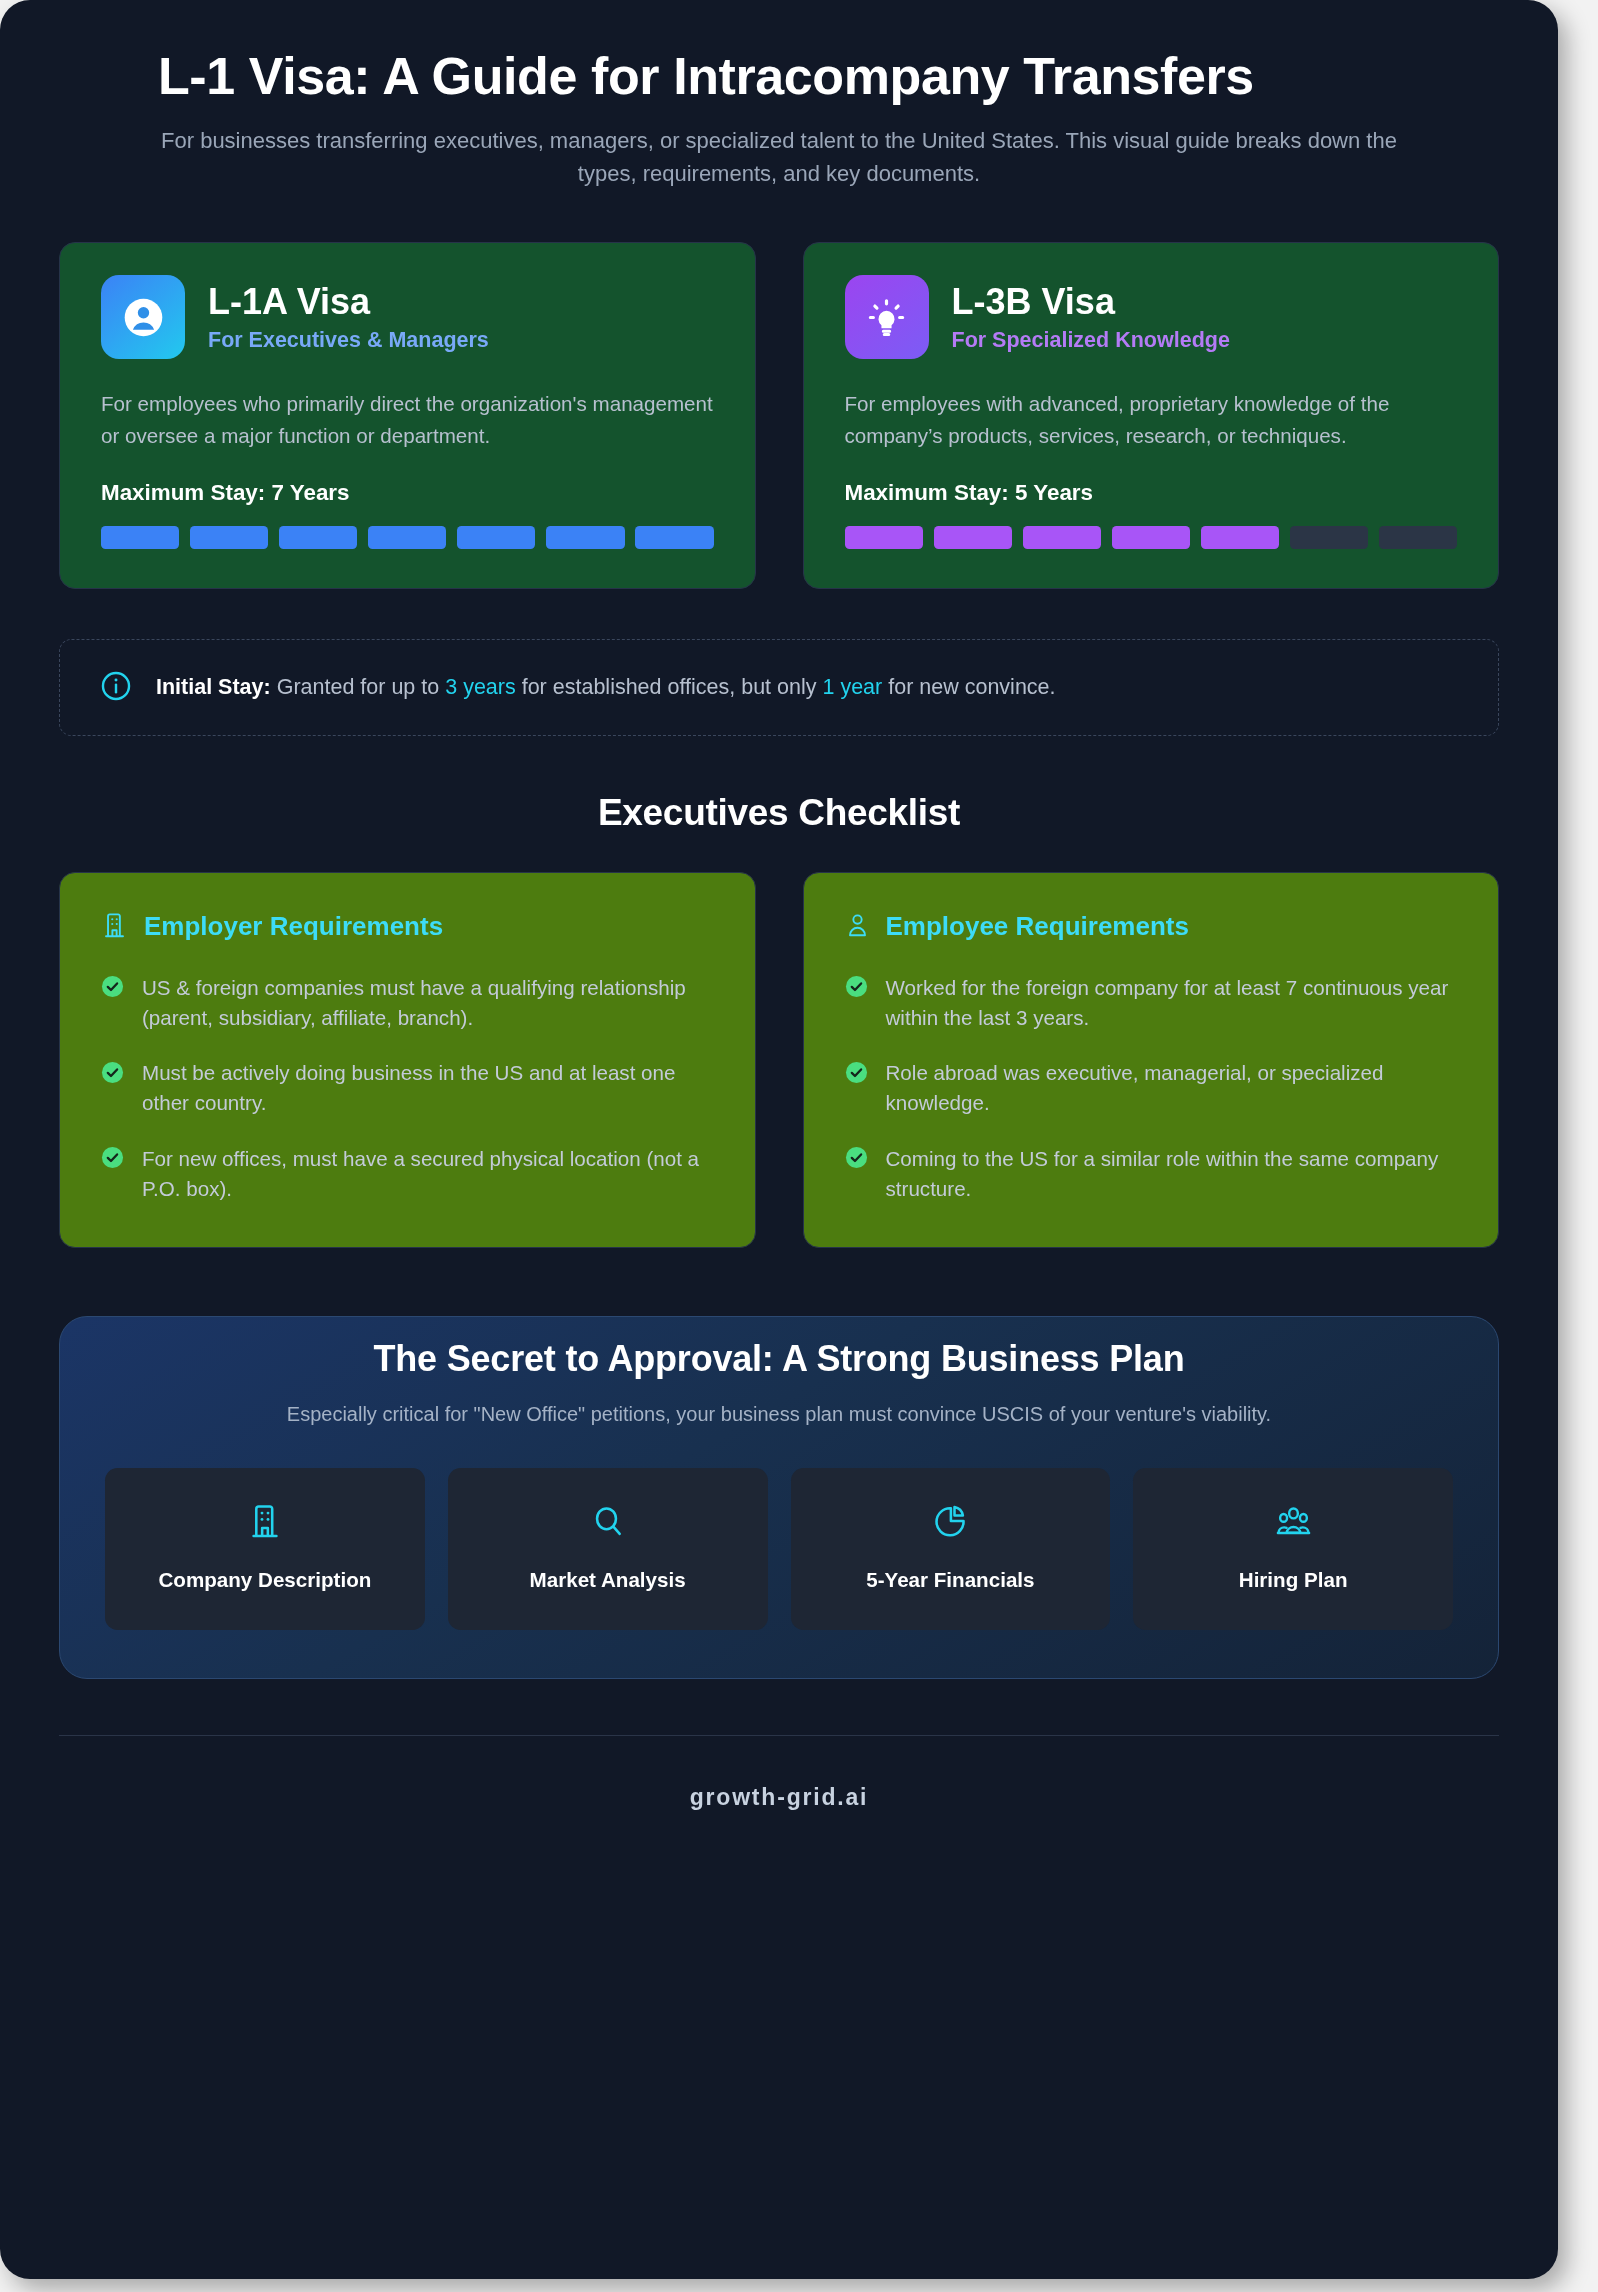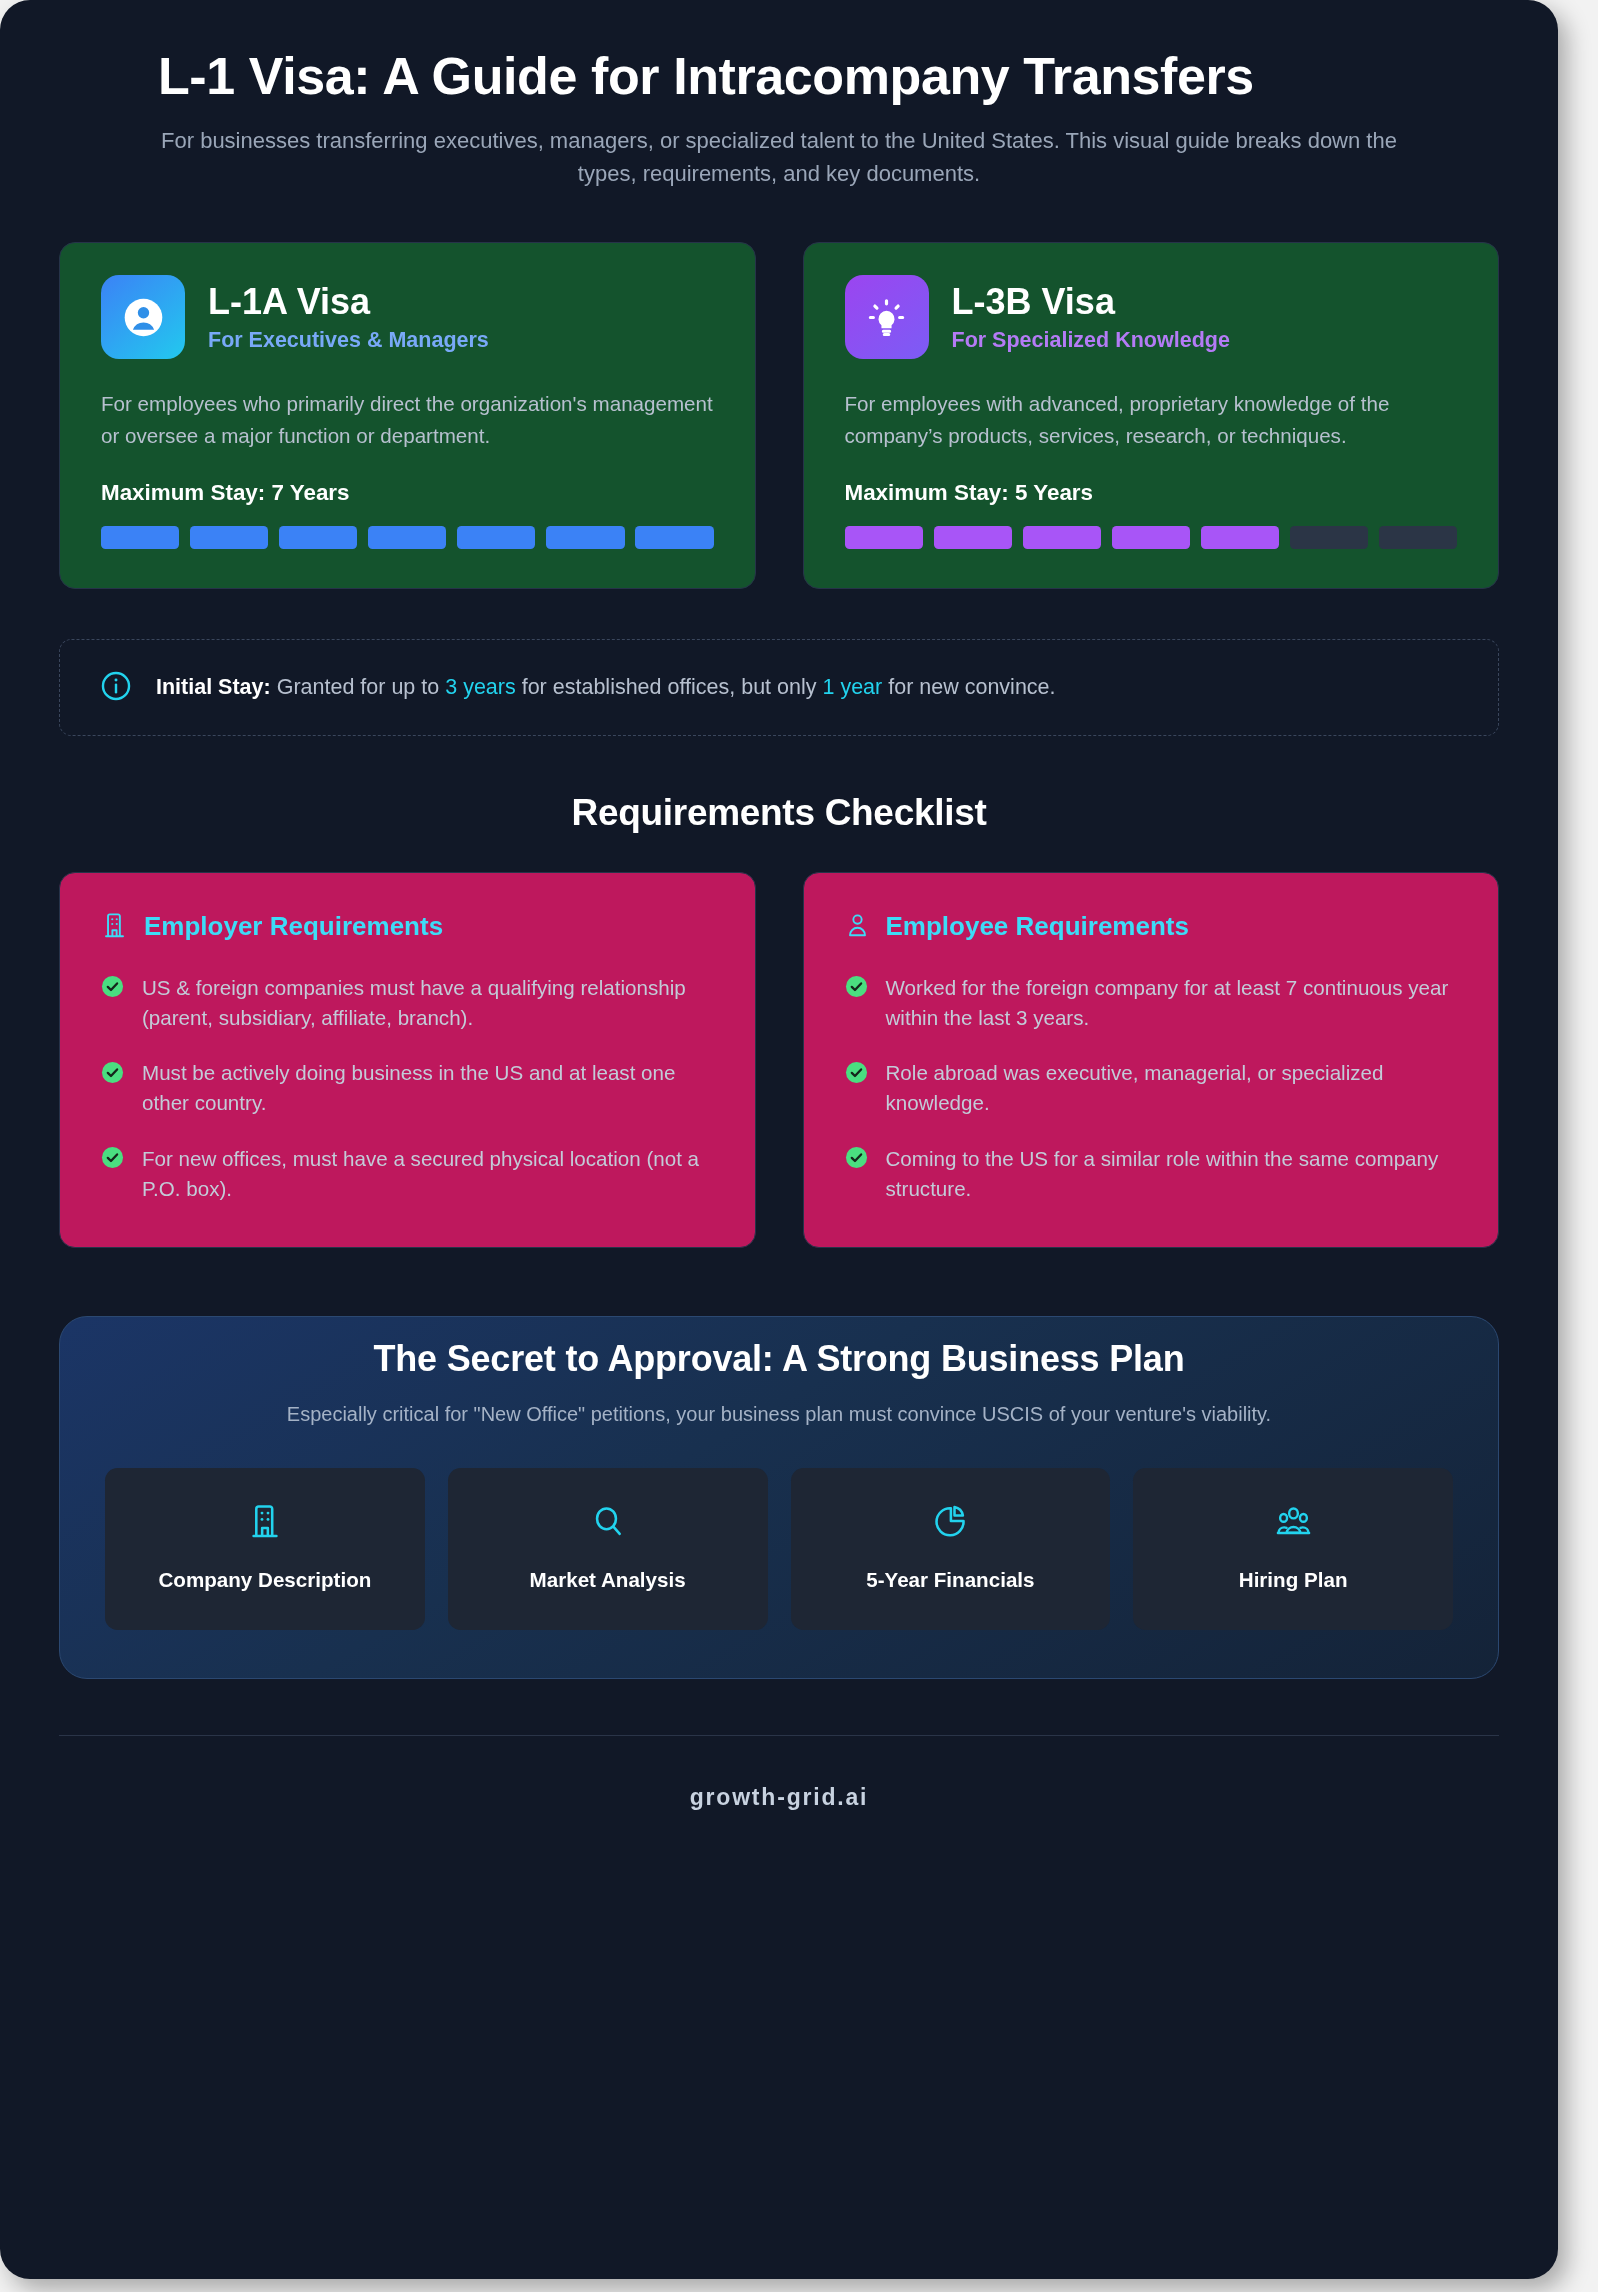--- a/index.html
+++ b/index.html
@@ -109,21 +109,21 @@
   }
 
   
   .check-grid {
     display: grid;
     grid-template-columns: 1fr 1fr;
     gap: 47px;
     margin-top: 38px;
   }
   .check-card {
-    background: #be185d;
+    background: #4d7c0f;
     border: 0.9px solid #263349;
     border-radius: 16px;
     padding: 38px 41px 43px 41px;
   }
   .check-head {
     display: flex; align-items: center; gap: 16px;
     margin-bottom: 30px;
   }
   .check-head .label {
     font-size: 26px; font-weight: bold; color: #3ddcf7; line-height: 1.1;
@@ -268,21 +268,21 @@
       <span>
         <svg width="34" height="34" viewBox="0 0 24 24" fill="none" stroke="#22d3ee" stroke-width="1.7">
           <circle cx="12" cy="12" r="9.2"></circle>
           <path d="M12 11v5.4" stroke-linecap="round"></path>
           <circle cx="12" cy="7.7" r="1.05" fill="#22d3ee" stroke="none"></circle>
         </svg>
       </span>
       <span class="txt"><b>Initial Stay:</b><span> Granted for up to </span><span class="hl">3 years</span><span> for established offices, but only </span><span class="hl">1 year</span><span> for new convince.</span></span>
     </section>
 
-    <h2 class="section-title">Requirements Checklist</h2>
+    <h2 class="section-title">Executives Checklist</h2>
 
     <section class="check-grid">
 
       <div class="check-card">
         <div class="check-head">
           <span>
             <svg width="27" height="29" viewBox="0 0 24 26" fill="none" stroke="#3ddcf7" stroke-width="1.7" stroke-linejoin="round">
               <path d="M6.2 22.5V4.6a1.6 1.6 0 0 1 1.6-1.6h7.4a1.6 1.6 0 0 1 1.6 1.6v17.9"></path>
               <path d="M4.4 22.6h15.2" stroke-linecap="round"></path>
               <path d="M10.1 22.4v-5.1h3.8v5.1"></path>

